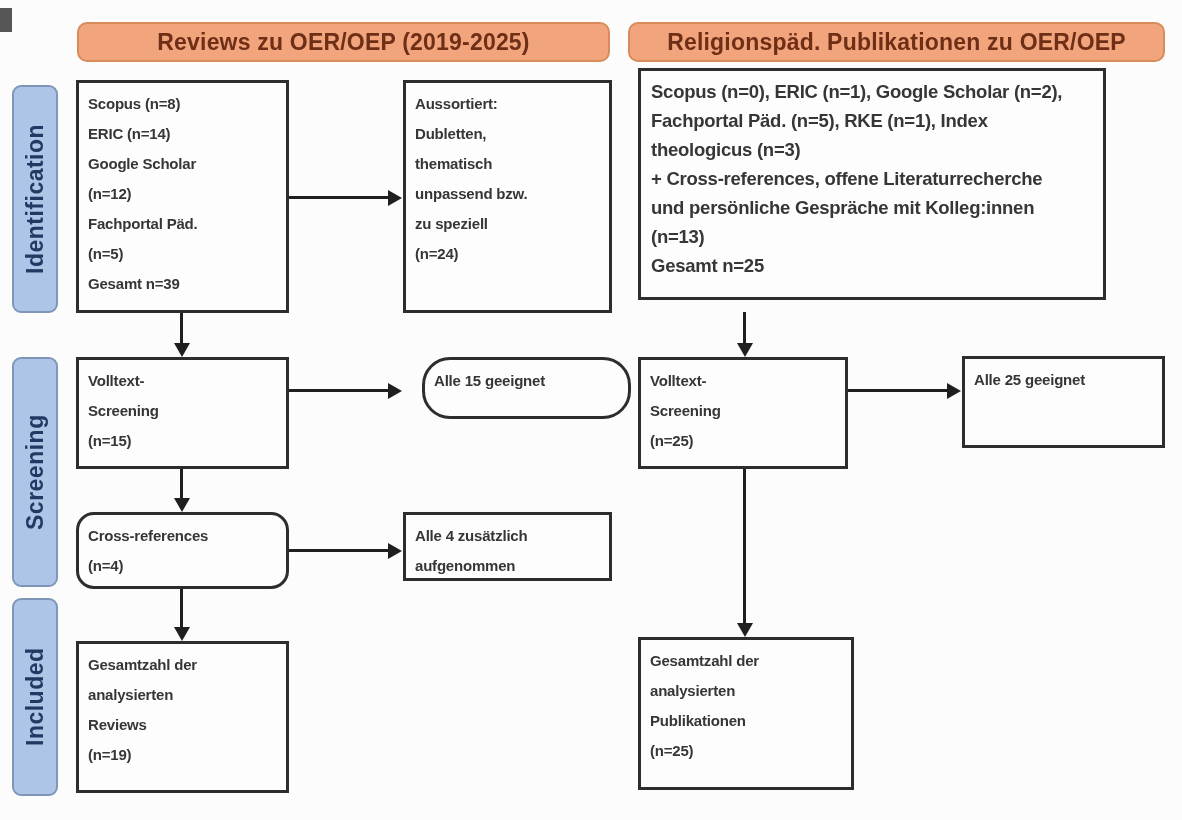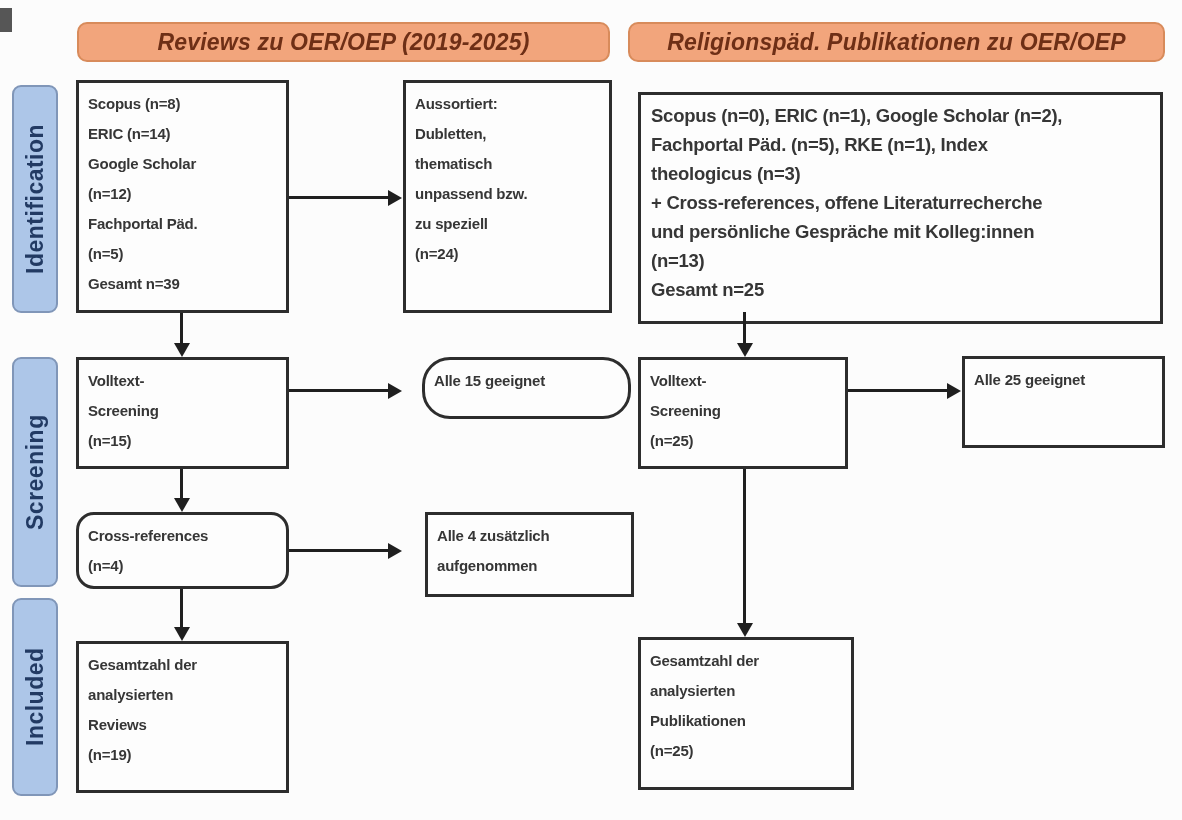--- a/index.html
+++ b/index.html
@@ -21,21 +21,20 @@
     display: flex;
     align-items: center;
     justify-content: center;
     border: 2px solid var(--orange-border, #d88b5b);
     background: var(--orange-fill, #f2a57c);
     color: var(--orange-text, #6e2f16);
     border-radius: 10px;
     font-size: 23px;
     font-weight: 700;
     letter-spacing: 0.2px;
-    font-style: italic;
   }
   #header-left  { left: 77px;  width: 533px; }
   #header-right { left: 628px; width: 537px; }
 
   
   .stage {
     position: absolute;
     left: 12px;
     width: 46px;
     box-sizing: border-box;
@@ -67,27 +66,27 @@
     font-size: 15px;
     line-height: 30px;
     font-weight: 700;
     letter-spacing: -0.2px;
     white-space: pre-line;
   }
   .box.dense { font-size: 18.5px; line-height: 29px; letter-spacing: -0.25px; padding: 6px 10px; }
 
   #box-left-sources        { left: 76px;  top: 80px;  width: 213px; height: 233px; }
   #box-left-excluded       { left: 403px; top: 80px;  width: 209px; height: 233px; }
-  #box-right-sources       { left: 638px; top: 92px;  width: 525px; height: 232px; }
+  #box-right-sources       { left: 638px; top: 68px;  width: 468px; height: 232px; }
   #box-left-fulltext       { left: 76px;  top: 357px; width: 213px; height: 112px; }
   #box-left-eligible       { left: 422px; top: 357px; width: 209px; height: 62px; border-radius: 28px; }
   #box-right-fulltext      { left: 638px; top: 357px; width: 210px; height: 112px; }
   #box-right-eligible      { left: 962px; top: 356px; width: 203px; height: 92px; }
   #box-left-crossref       { left: 76px;  top: 512px; width: 213px; height: 77px; border-radius: 18px; }
-  #box-left-crossref-added { left: 403px; top: 512px; width: 209px; height: 85px; margin-left: 22px; }
+  #box-left-crossref-added { left: 403px; top: 512px; width: 209px; height: 69px; }
   #box-left-total          { left: 76px;  top: 641px; width: 213px; height: 152px; }
   #box-right-total         { left: 638px; top: 637px; width: 216px; height: 153px; }
 
   
   .ah { position: absolute; height: 3px; background: var(--arrow, #1f1f1f); }
   .ah::after {
     content: ""; position: absolute; right: -13px; top: -6.5px;
     border-left: 14px solid var(--arrow, #1f1f1f);
     border-top: 8px solid transparent; border-bottom: 8px solid transparent;
   }

